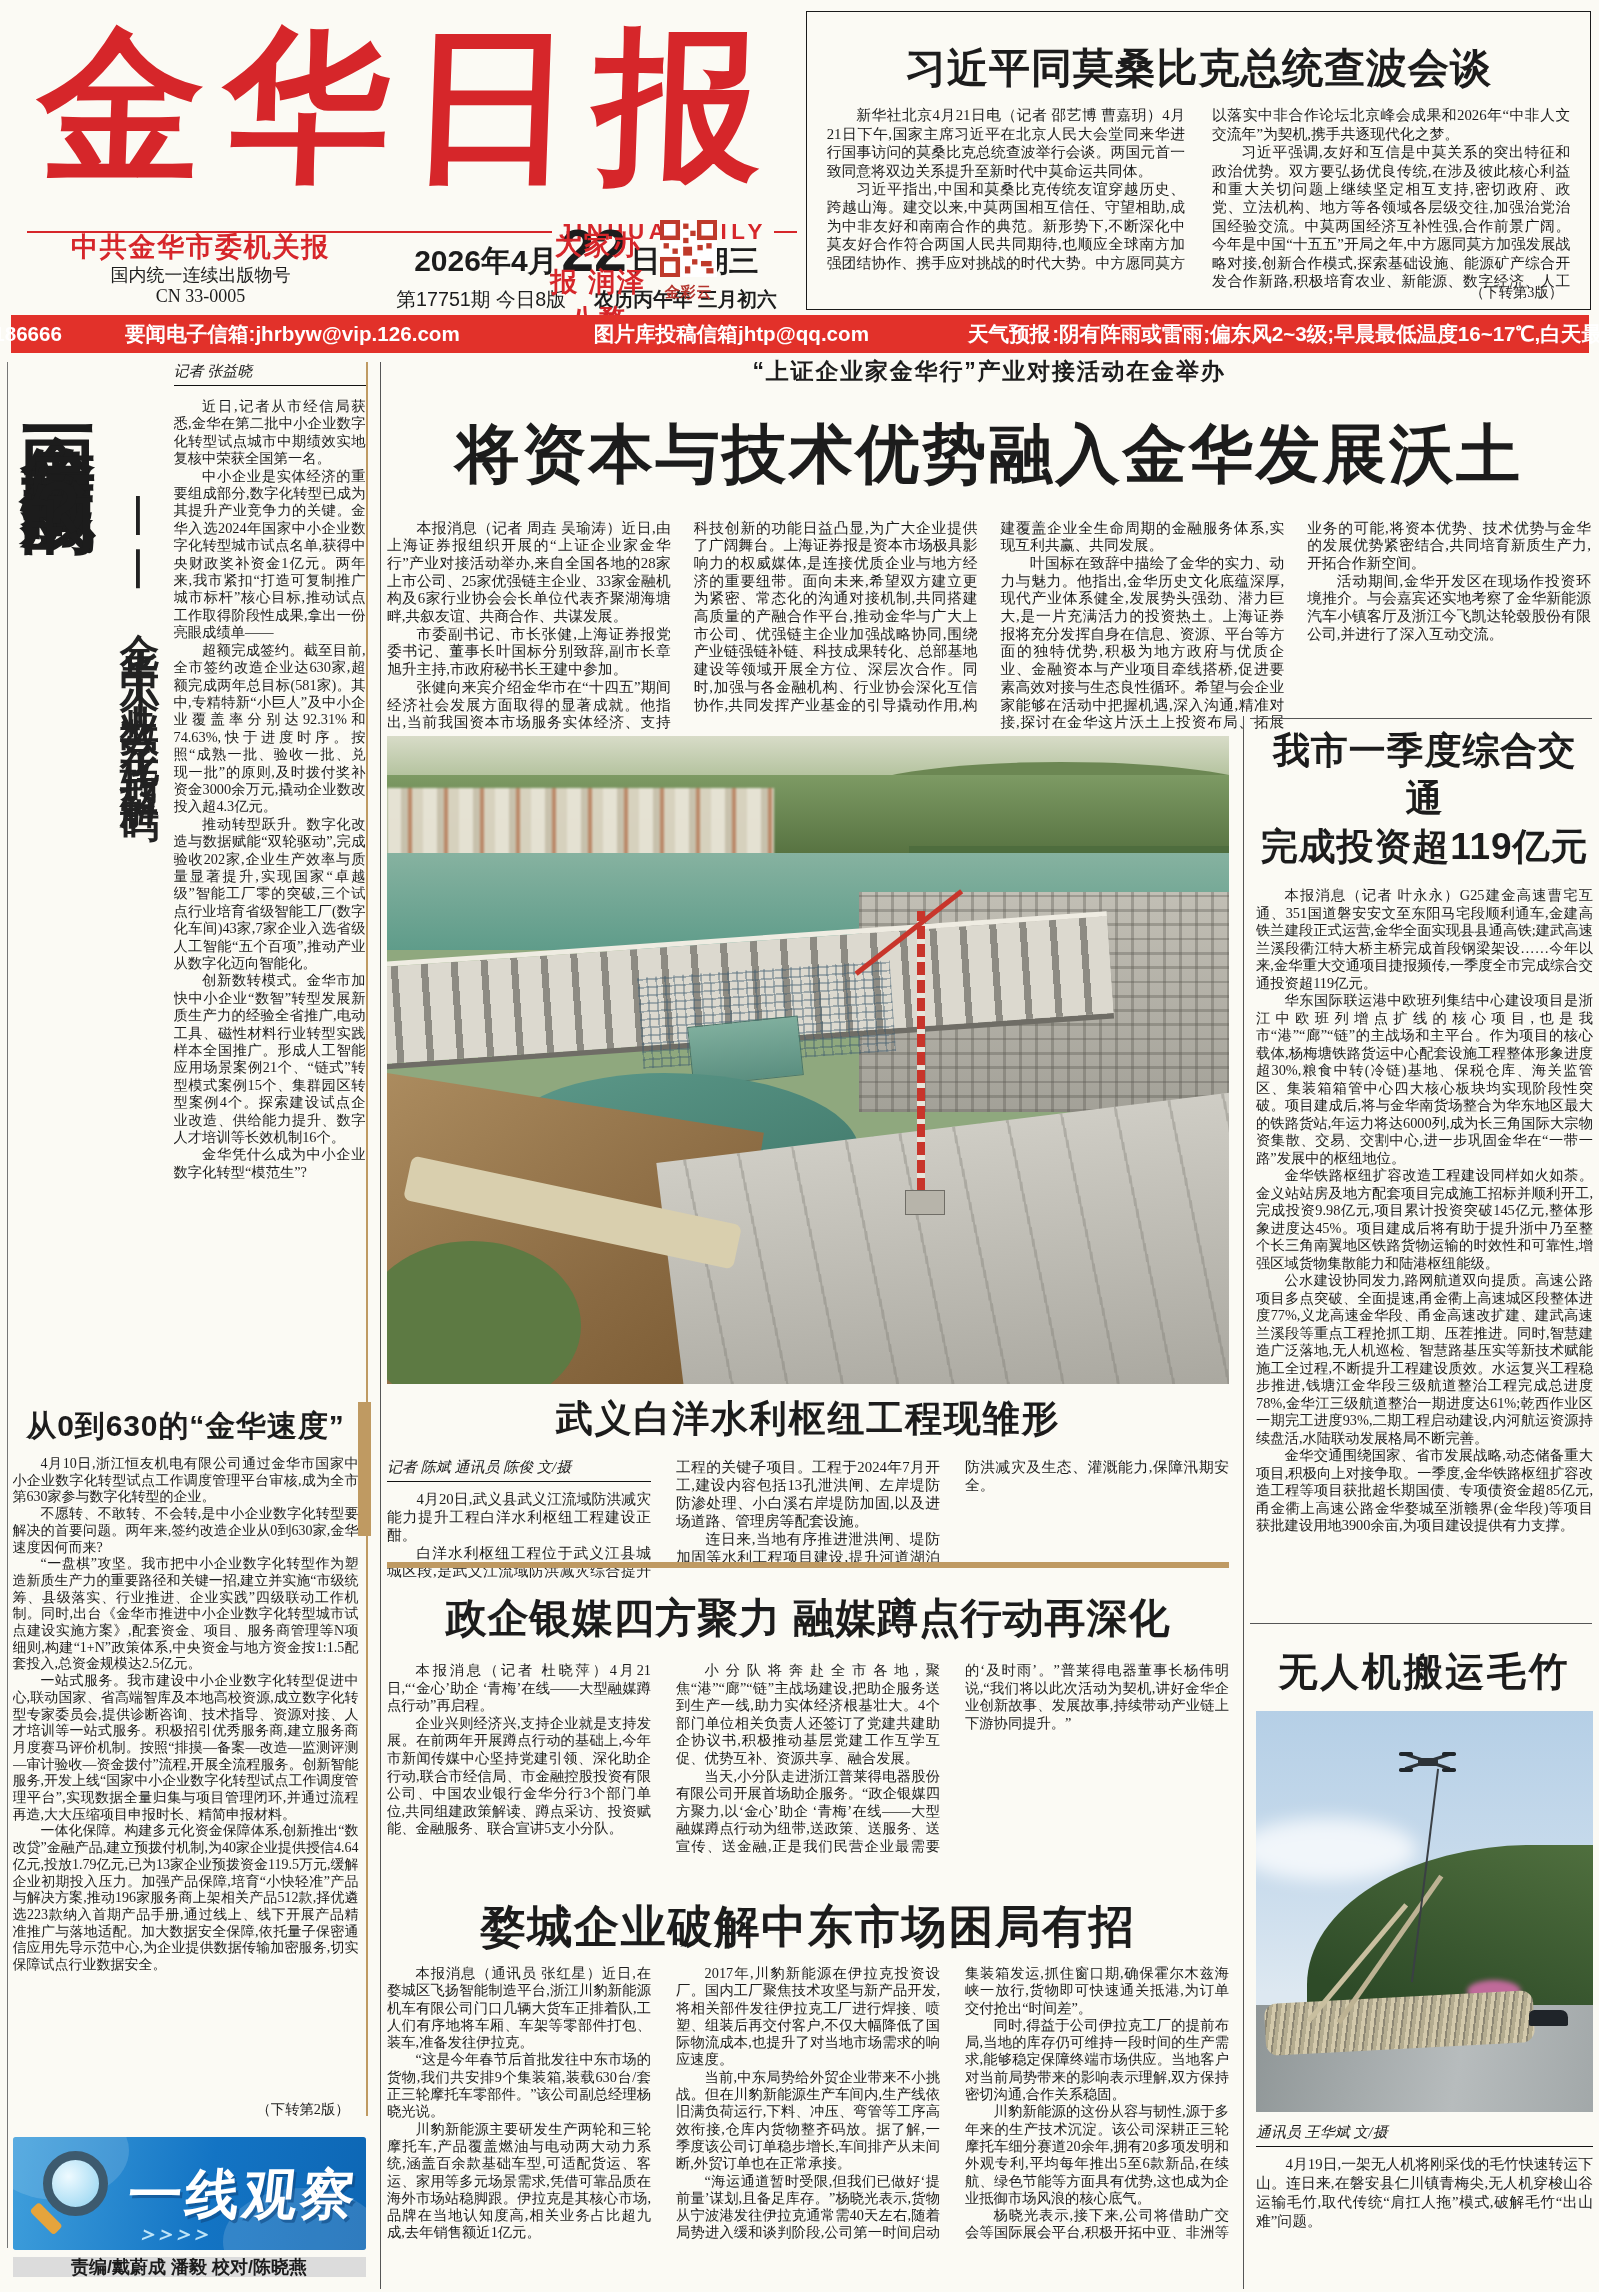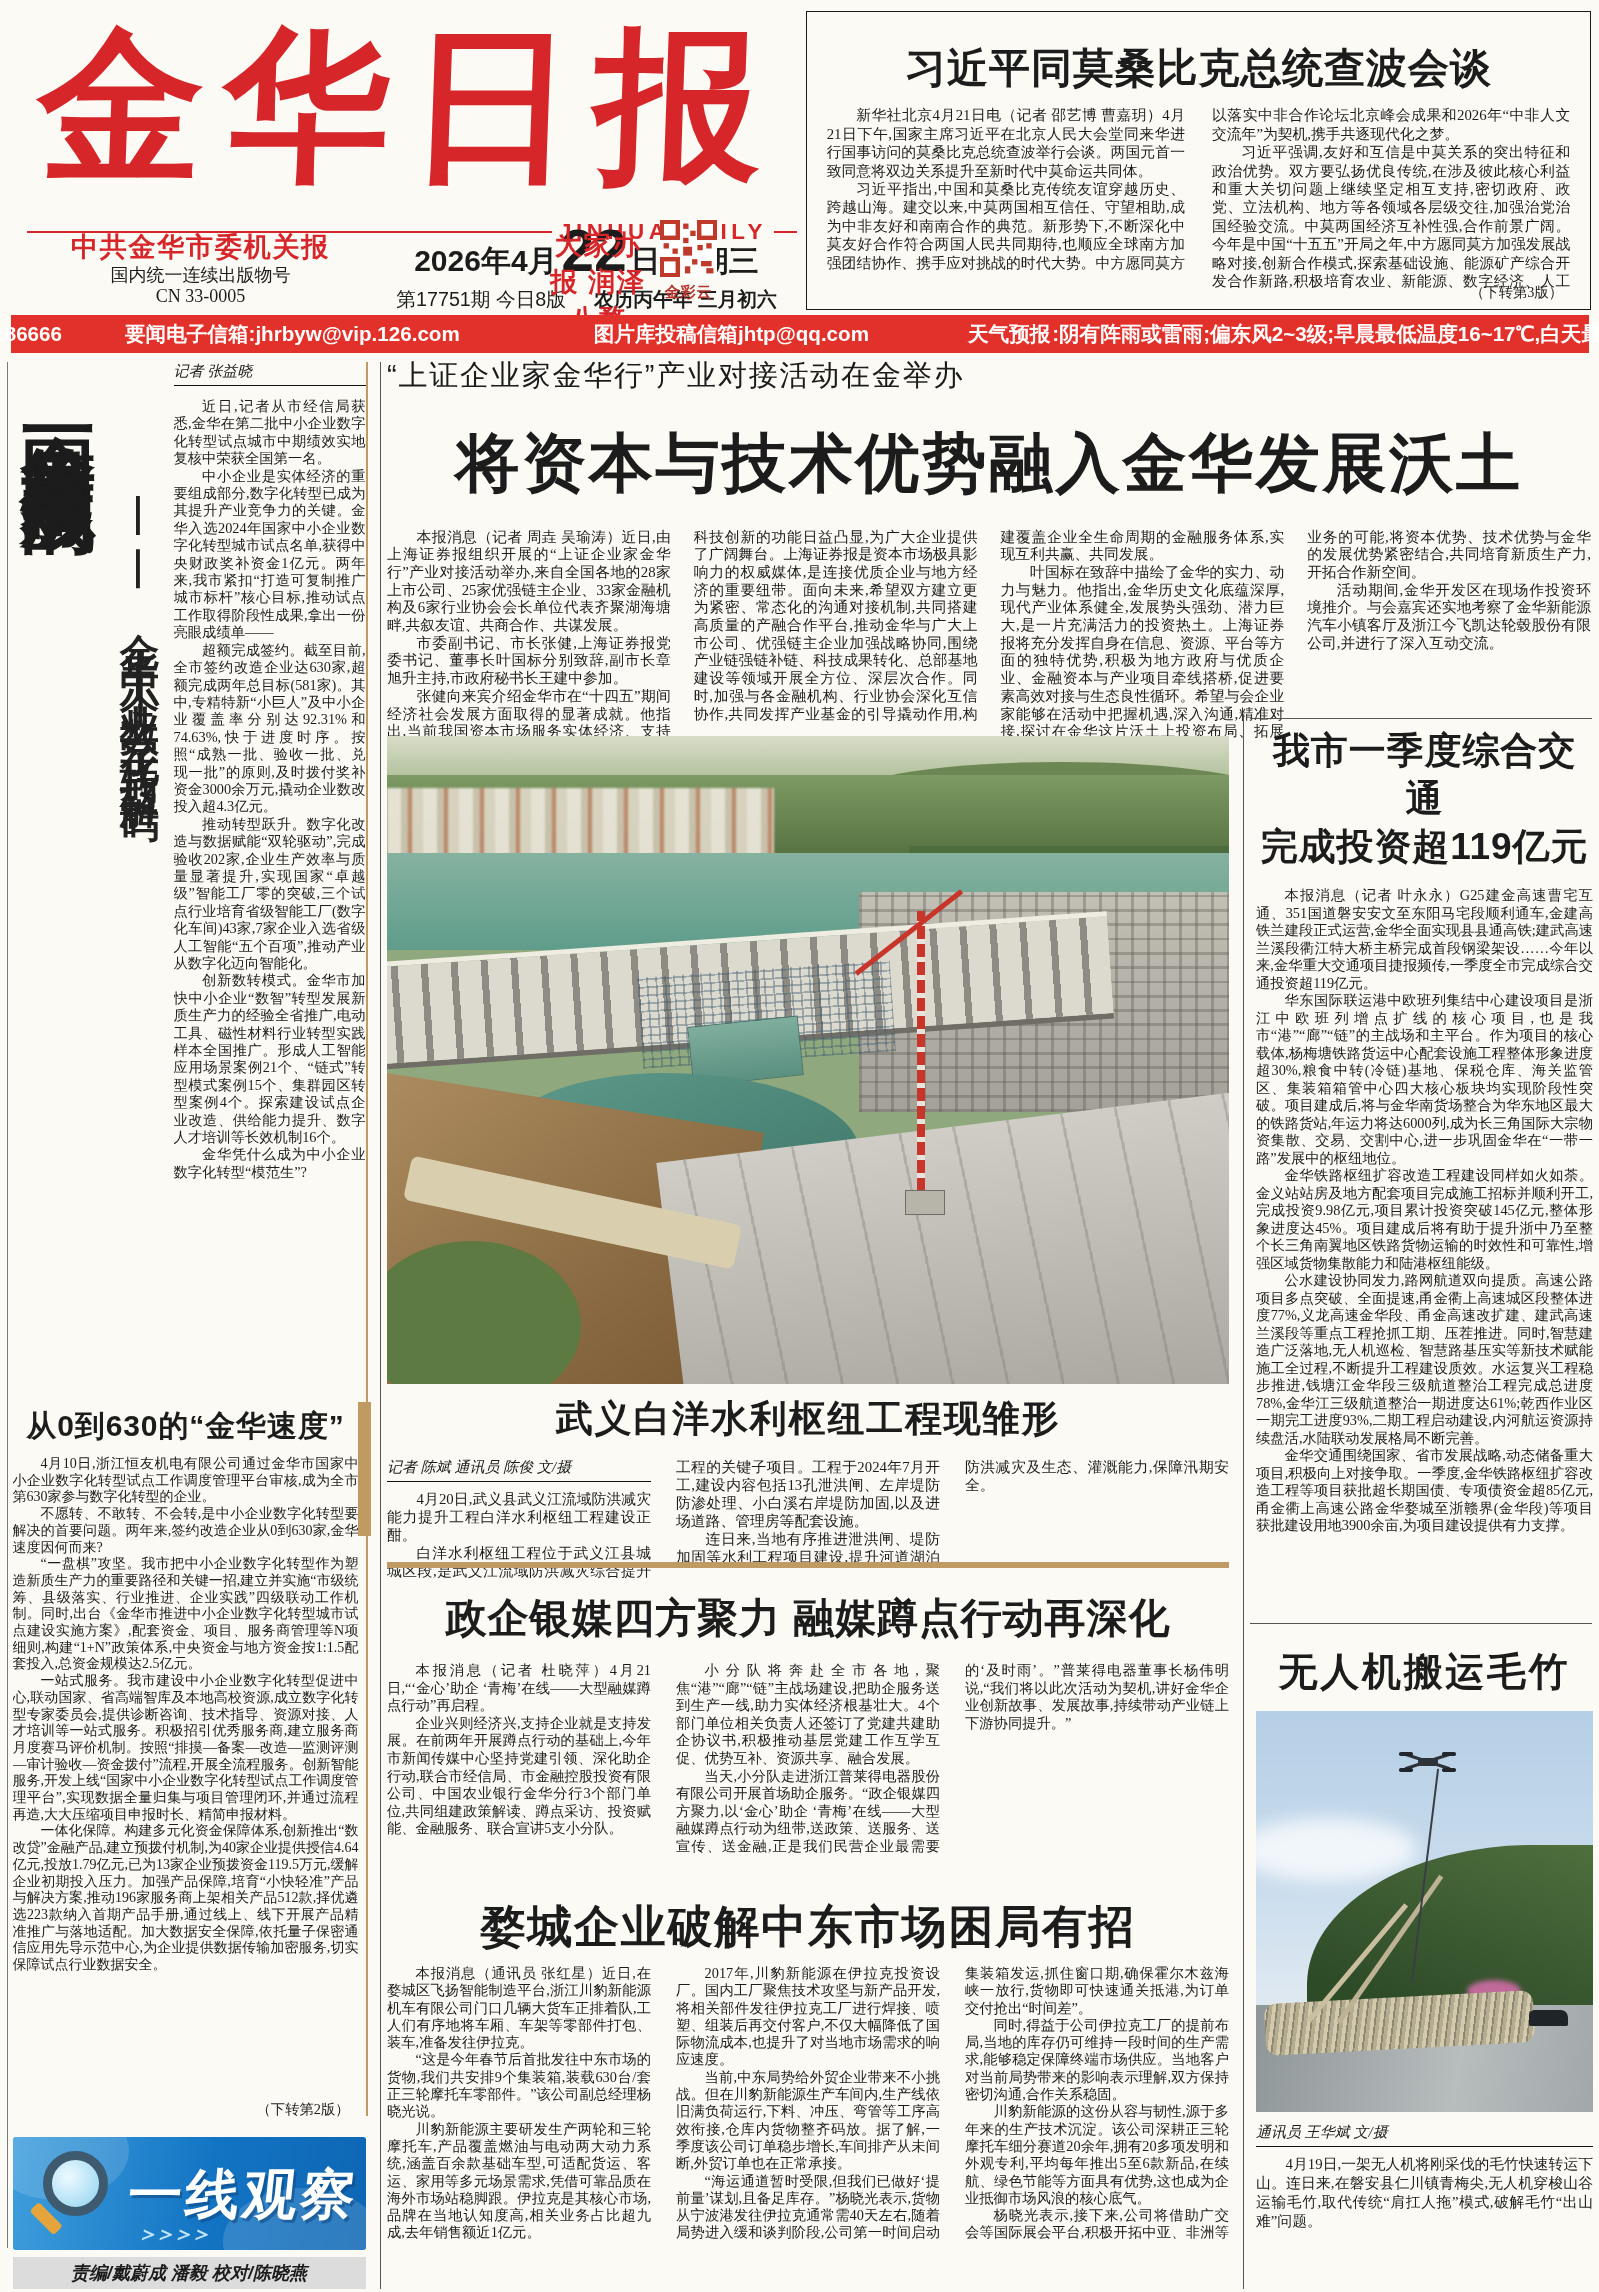--- a/index.html
+++ b/index.html
@@ -46,21 +46,21 @@
 
   
   .xi-box{left:806px;top:10.7px;width:785px;height:299px;border:1.8px solid #1a1a1a;box-sizing:border-box;}
   .xi-head{margin-top:29px;text-align:center;font-size:41px;font-weight:bold;letter-spacing:0.9px;}
   .xi-body{margin:10.7px 19.7px 0;height:202px;column-count:2;column-gap:27px;column-fill:auto;
     font-size:14.8px;line-height:18.4px;overflow:hidden;}
   .xi-turn{position:absolute;right:27px;bottom:7.2px;font-size:14.3px;}
 
   
   .lead{left:387px;top:356px;width:1204px;}
-  .lead-kicker{text-align:left;font-size:29px;font-weight:400;letter-spacing:1.8px;}
+  .lead-kicker{text-align:center;font-size:23px;font-weight:700;letter-spacing:1.8px;}
   .lead-head{text-align:center;font-size:64px;font-weight:bold;letter-spacing:2.7px;margin-top:24px;white-space:nowrap;}
   .lead-body{margin-top:21.5px;column-count:4;column-gap:23px;column-fill:auto;height:226px;
     font-size:14.8px;line-height:17.7px;overflow:hidden;}
 
   
   .main-photo{left:387px;top:736px;width:842px;height:648px;overflow:hidden;background:#8fa87e;}
   .ph-sky{position:absolute;left:0;top:0;width:100%;height:8%;background:linear-gradient(#d8dcc8,#a9bb92);}
   .ph-hills{position:absolute;left:0;top:6%;width:100%;height:13%;
     background:linear-gradient(180deg,#7d9a64,#55703f);}
   .ph-hill2{position:absolute;left:55%;top:4%;width:50%;height:10%;border-radius:50% 50% 0 0;
@@ -189,23 +189,23 @@
   .bn-lens{position:absolute;left:30px;top:14.3px;width:47px;height:47px;border-radius:50%;
     border:9px solid #3d5a6e;background:radial-gradient(circle at 35% 35%,#eefaff,#8fd2f0);}
   .bn-handle{position:absolute;left:16px;top:75px;width:34px;height:13.4px;background:#e5a43c;
     border-radius:3.6px;transform:rotate(45deg);}
   .bn-title{position:absolute;left:115px;top:21.5px;font-size:54px;font-weight:bold;color:#fff;
     font-family:"Liberation Sans",sans-serif;letter-spacing:3.6px;transform:skewX(-6deg);
     text-shadow:2.7px 2.7px 0 rgba(15,70,125,.55);white-space:nowrap;}
   .bn-chev{position:absolute;left:125px;top:82px;font-size:21.5px;font-weight:bold;color:#bfe5f8;
     letter-spacing:-3.6px;transform:skewX(-12deg);font-family:"Liberation Sans",sans-serif;}
 
-  .editorbar{left:12.5px;top:2257px;width:353px;height:32px;background:#dcdcdc;
+  .editorbar{left:12.5px;top:2257px;width:353px;height:20px;background:#dcdcdc;
     display:flex;align-items:center;justify-content:center;font-size:18px;font-weight:bold;
-    font-family:"Liberation Sans",sans-serif;font-style:italic;}
+    font-family:"Liberation Sans",sans-serif;}
 
   
   .vrule-l{left:380px;top:362px;width:0.9px;height:1927px;background:#555;}
   .vrule-r{left:1243px;top:716px;width:0.9px;height:1573px;background:#555;}
   .hrule-tr{left:1250px;top:718px;width:342px;height:0.9px;background:#555;}
   .hrule-dr{left:1250px;top:1623px;width:342px;height:0.9px;background:#555;}
   .tan-vline{left:366px;top:362px;width:1.8px;height:1754px;background:#bf9a62;}
   .tan-vthick{left:358px;top:1402px;width:12.5px;height:134px;background:#bf9a62;}
   .page-l{left:7.2px;top:362px;width:0.9px;height:1886px;background:#777;}
 </style>

